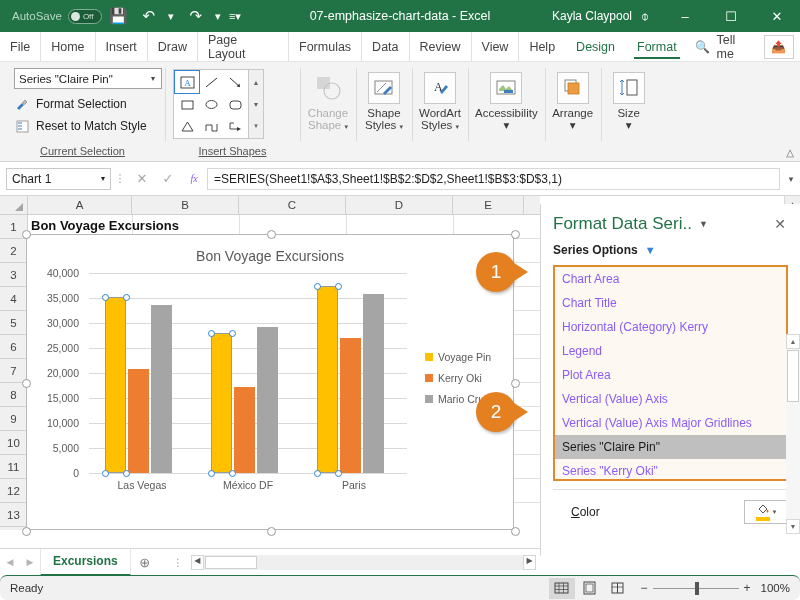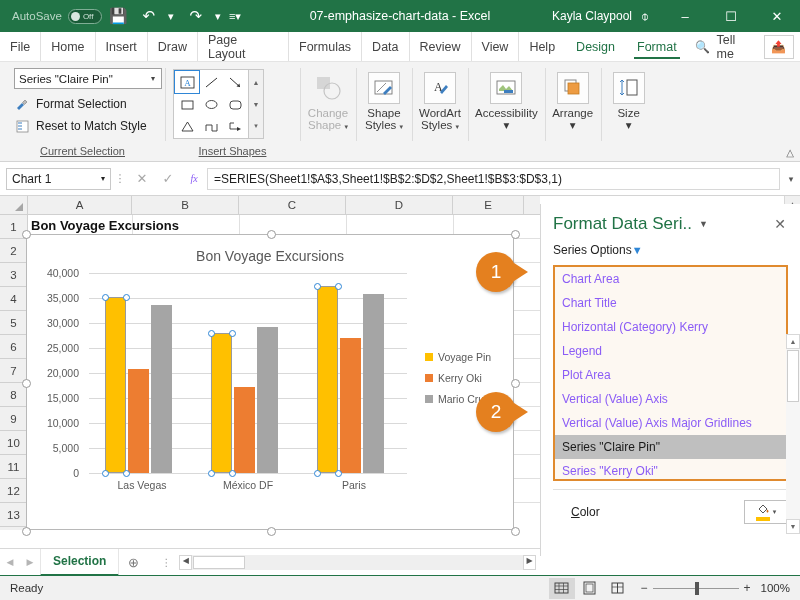--- a/index.html
+++ b/index.html
@@ -219,22 +219,22 @@
   
   .pane {
     position: absolute; left: 540px; top: 204px; width: 260px; height: 352px;
     background: #fff; border-left: 1px solid #d6d6d6;
   }
   .pane-head { display: flex; align-items: center; padding: 10px 8px 2px 12px; }
   .pane-title { font-size: 17px; color: #217346; }
   .pane-chev { margin-left: 7px; font-size: 9px; color: #555; }
   .pane-close { margin-left: auto; font-size: 14px; color: #666; padding-right: 6px; }
   .pane-sub {
-    display: flex; align-items: center; padding: 7px 12px 6px;
-    font-size: 12px; font-weight: normal; color: #222;
+    display: flex; align-items: center; gap: 7px; padding: 7px 12px 6px;
+    font-size: 12px; font-weight: bold; color: #222;
   }
   .tri-down { color: #2f86d6; font-size: 11px; }
   .listbox {
     margin: 2px 12px 0 12px; border: 2px solid #E08A2E; background: #fdf8f2;
     height: 216px; overflow: hidden;
   }
   .lb-item {
     height: 24px; display: flex; align-items: center; padding-left: 7px;
     font-size: 12px; color: #8b5cf6;
   }
@@ -288,21 +288,21 @@
     margin-left: 8px; flex: 1; height: 15px; margin-right: 4px; background: #efefef;
     display: flex; align-items: center;
   }
   .hs-btn { width: 13px; text-align: center; font-size: 8px; color: #555; background: #fff; border: 1px solid #d5d5d5; height: 15px; }
   .hs-thumb { width: 52px; height: 13px; background: #fff; border: 1px solid #cfcfcf; margin-left: 1px; }
 
   
   .statusbar {
     position: absolute; left: 0; top: 575px; width: 800px; height: 25px;
     background: #f1f1f1; border-top: 1px solid #217346; display: flex; align-items: center;
-    font-size: 11.5px; color: #333;
+    font-size: 11.5px; color: #333; border-radius: 7px;
   }
   .st-ready { margin-left: 10px; }
   .st-right { margin-left: auto; display: flex; align-items: center; gap: 2px; padding-right: 10px; }
   .view-btn {
     width: 26px; height: 21px; display: flex; align-items: center; justify-content: center;
     font-size: 13px; color: #444;
   }
   .view-btn.active { background: #d8d8d8; }
   .zoom-slider { display: flex; align-items: center; gap: 5px; margin-left: 8px; }
   .zs-track { width: 86px; height: 1px; background: #999; position: relative; }
@@ -732,21 +732,21 @@
     <span class="ps-btn">▼</span>
   </div>
 </div>
 
 <div class="badge" style="left:476px; top:252px">1</div>
 <div class="badge" style="left:476px; top:392px">2</div>
 
 <div class="tabbar">
   <span class="tnav">◀</span>
   <span class="tnav">▶</span>
-  <div class="sheet-tab">Selection</div>
+  <div class="sheet-tab">Excursions</div>
   <div class="add-sheet">⊕</div>
   <span class="tab-dots">⋮</span>
   <div class="h-scroll">
     <span class="hs-btn">◀</span>
     <span class="hs-thumb"></span>
     <span class="hs-btn" style="margin-left:auto">▶</span>
   </div>
 </div>
 
 <div class="statusbar">

